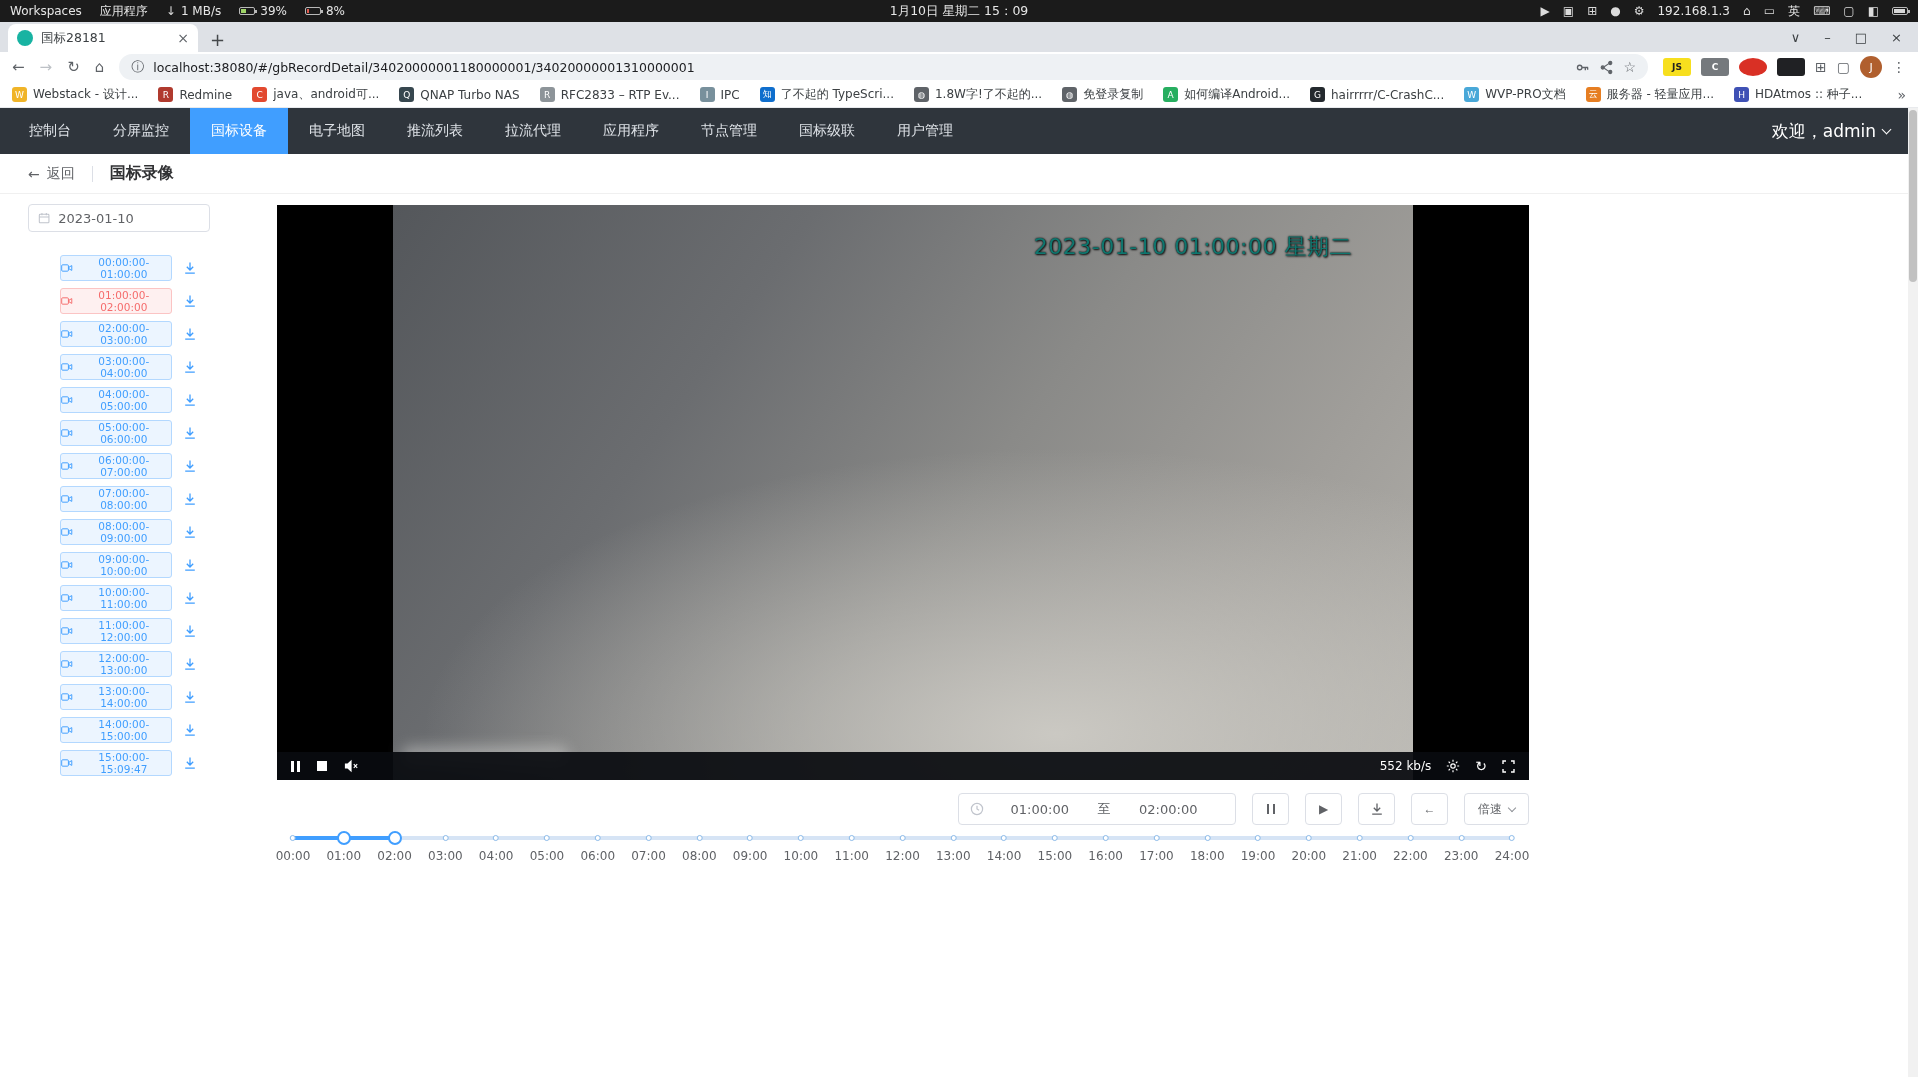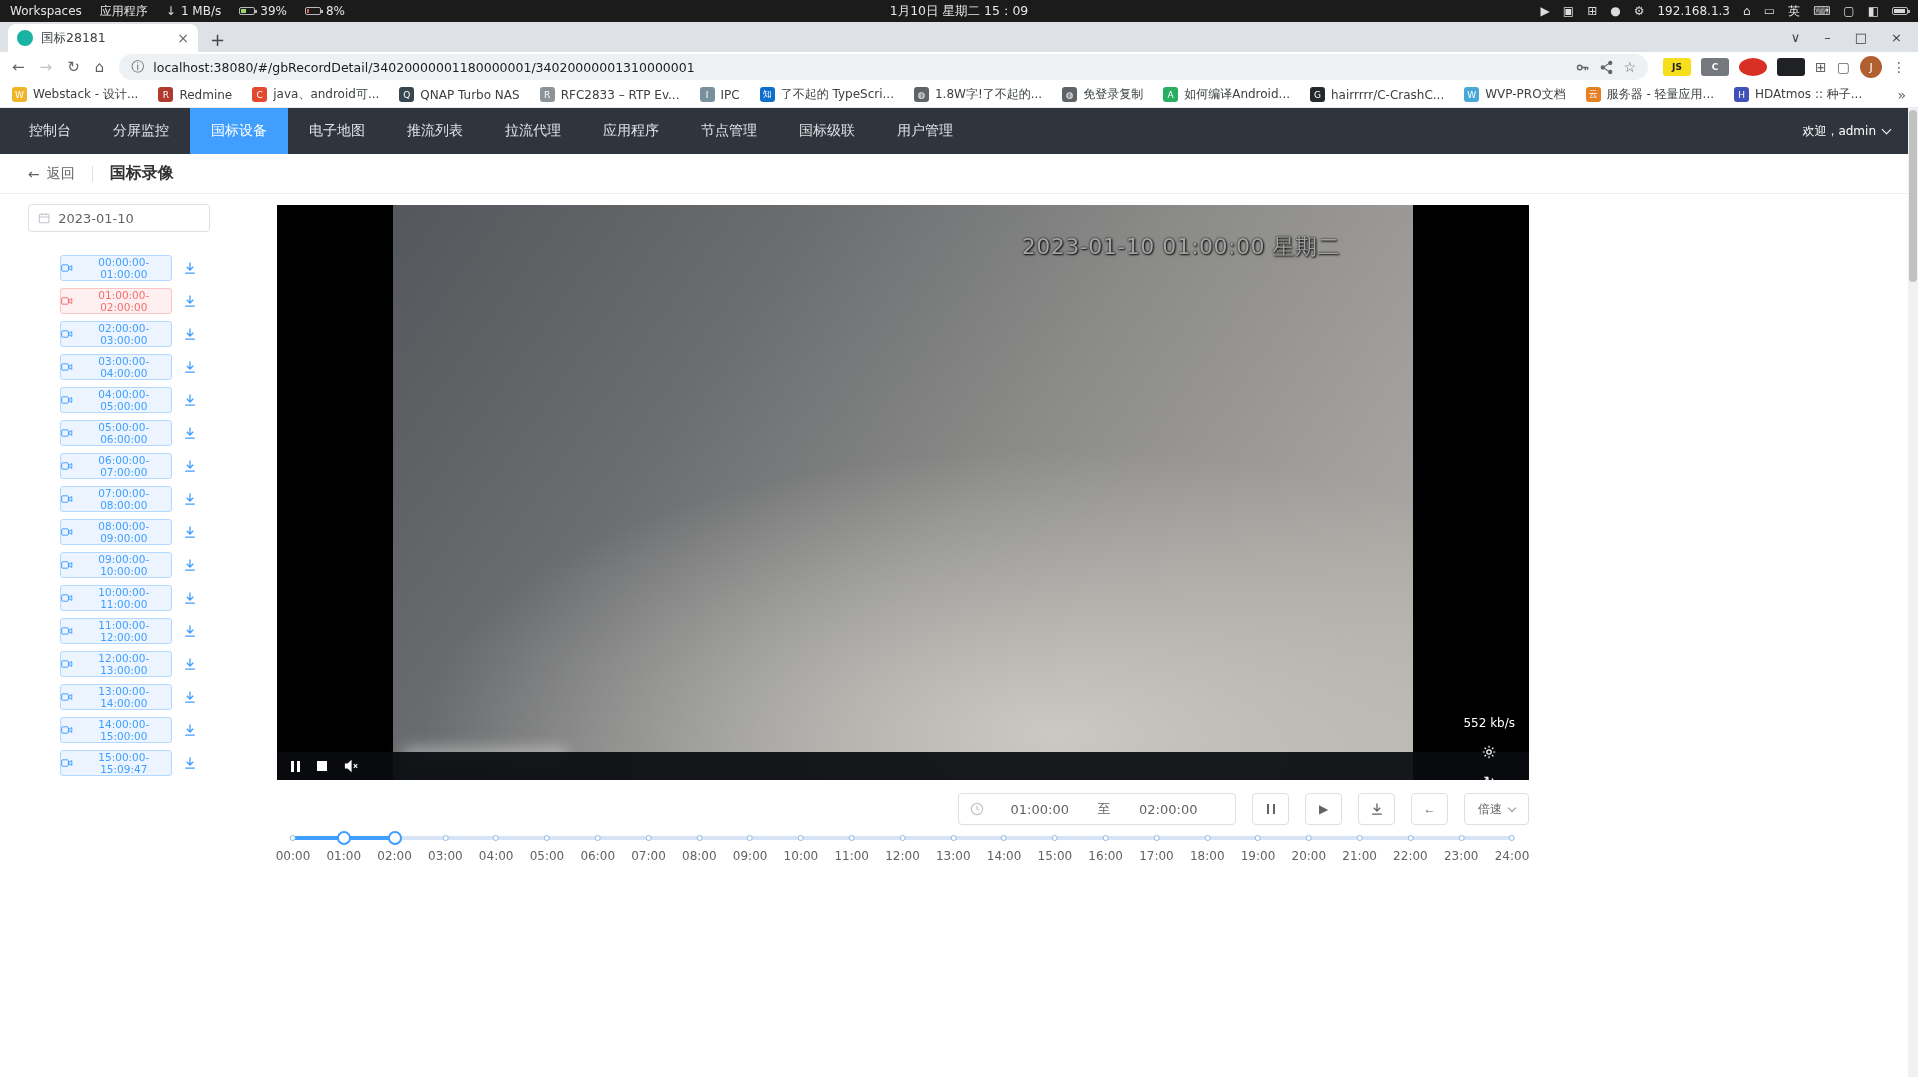--- a/index.html
+++ b/index.html
@@ -70,21 +70,21 @@
     display:flex; align-items:center; justify-content:center; }
   .bm-overflow { margin-left:12px; color:#5f6368; font-size:14px; flex:none; }
 
   
   .appnav { position:absolute; top:108px; left:0; right:0; height:46px; background:#2f353c;
     display:flex; align-items:center; padding-left:8px; }
   .nav-items { display:flex; height:100%; }
   .nav-item { height:100%; display:flex; align-items:center; padding:0 21px;
     color:#dfe3e8; font-size:14px; cursor:pointer; }
   .nav-item.active { background:#409eff; color:#fff; }
-  .nav-welcome { margin-left:auto; color:#fff; font-size:12px; display:flex;
+  .nav-welcome { margin-left:auto; color:#fff; font-size:17px; display:flex;
     align-items:center; gap:7px; padding-right:28px; }
   .chev { width:7px; height:7px; border-right:1.5px solid currentColor;
     border-bottom:1.5px solid currentColor; transform:rotate(45deg); margin-top:-3px; }
 
   
   .content { position:absolute; top:154px; left:0; right:0; bottom:0; background:#fff; }
   .page-header { height:40px; display:flex; align-items:center; padding:0 28px;
     border-bottom:1px solid #f0f0f0; }
   .back-group { display:flex; align-items:center; gap:7px; color:#606266; font-size:14px; cursor:pointer; }
   .v-div { width:1px; height:16px; background:#dcdfe6; margin:0 17px; }
@@ -103,29 +103,29 @@
     color:#409eff; font-family:inherit; cursor:pointer; }
   .seg-btn.selected { background:#fef0f0; border-color:#fbc4c4; color:#f56c6c; }
   .dl-ic { color:#409eff; display:flex; cursor:pointer; }
 
   
   .player { position:absolute; left:277px; top:51px; width:1252px; height:575px; background:#000; }
   .video { position:absolute; left:116px; right:116px; top:0; bottom:0;
     background:
       radial-gradient(100% 80% at 65% 92%, rgba(205,203,197,0.95), rgba(205,203,197,0) 62%),
       linear-gradient(125deg, #54575b 0%, #6b6d70 30%, #8a8a88 55%, #a09e9a 78%, #b2b0ab 100%); }
-  .osd { position:absolute; top:27px; right:189px; color:#a3a3a3; font-size:22px; letter-spacing:.5px;
+  .osd { position:absolute; top:27px; right:177px; color:#0f766e; font-size:22px; letter-spacing:.5px;
     text-shadow:0 0 2px #000, 1px 1px 2px rgba(0,0,0,.85); white-space:nowrap; }
   .watermark { position:absolute; left:8px; bottom:14px; width:168px; height:20px;
     background:rgba(235,235,232,.38); filter:blur(7px); border-radius:10px; }
   .player-bar { position:absolute; left:0; right:0; bottom:0; height:28px;
     background:rgba(9,11,15,.93); display:flex; align-items:center; padding:0 14px; gap:17px; color:#fff; }
   .ic-pause { width:9px; height:11px; border-left:3px solid #fff; border-right:3px solid #fff; }
   .ic-stop { width:10px; height:10px; background:#fff; }
-  .pb-right { margin-left:auto; display:flex; align-items:center; gap:15px; font-size:12px;flex-direction:column; }
+  .pb-right { margin-left:auto; display:flex; align-items:center; gap:15px; font-size:12px; }
   .pb-glyph { font-size:14px; color:#fff; line-height:1; }
 
   
   .ctrl-row { position:absolute; left:277px; top:639px; width:1252px; display:flex;
     justify-content:flex-end; align-items:center; gap:16px; }
   .range-box { width:278px; height:32px; border:1px solid #dcdfe6; border-radius:4px;
     display:flex; align-items:center; padding:0 11px; color:#606266; font-size:13px; background:#fff; }
   .range-start,.range-end { flex:1; text-align:center; }
   .range-sep { color:#606266; padding:0 2px; }
   .btn { height:32px; min-width:37px; border:1px solid #dcdfe6; background:#fff; border-radius:4px;

